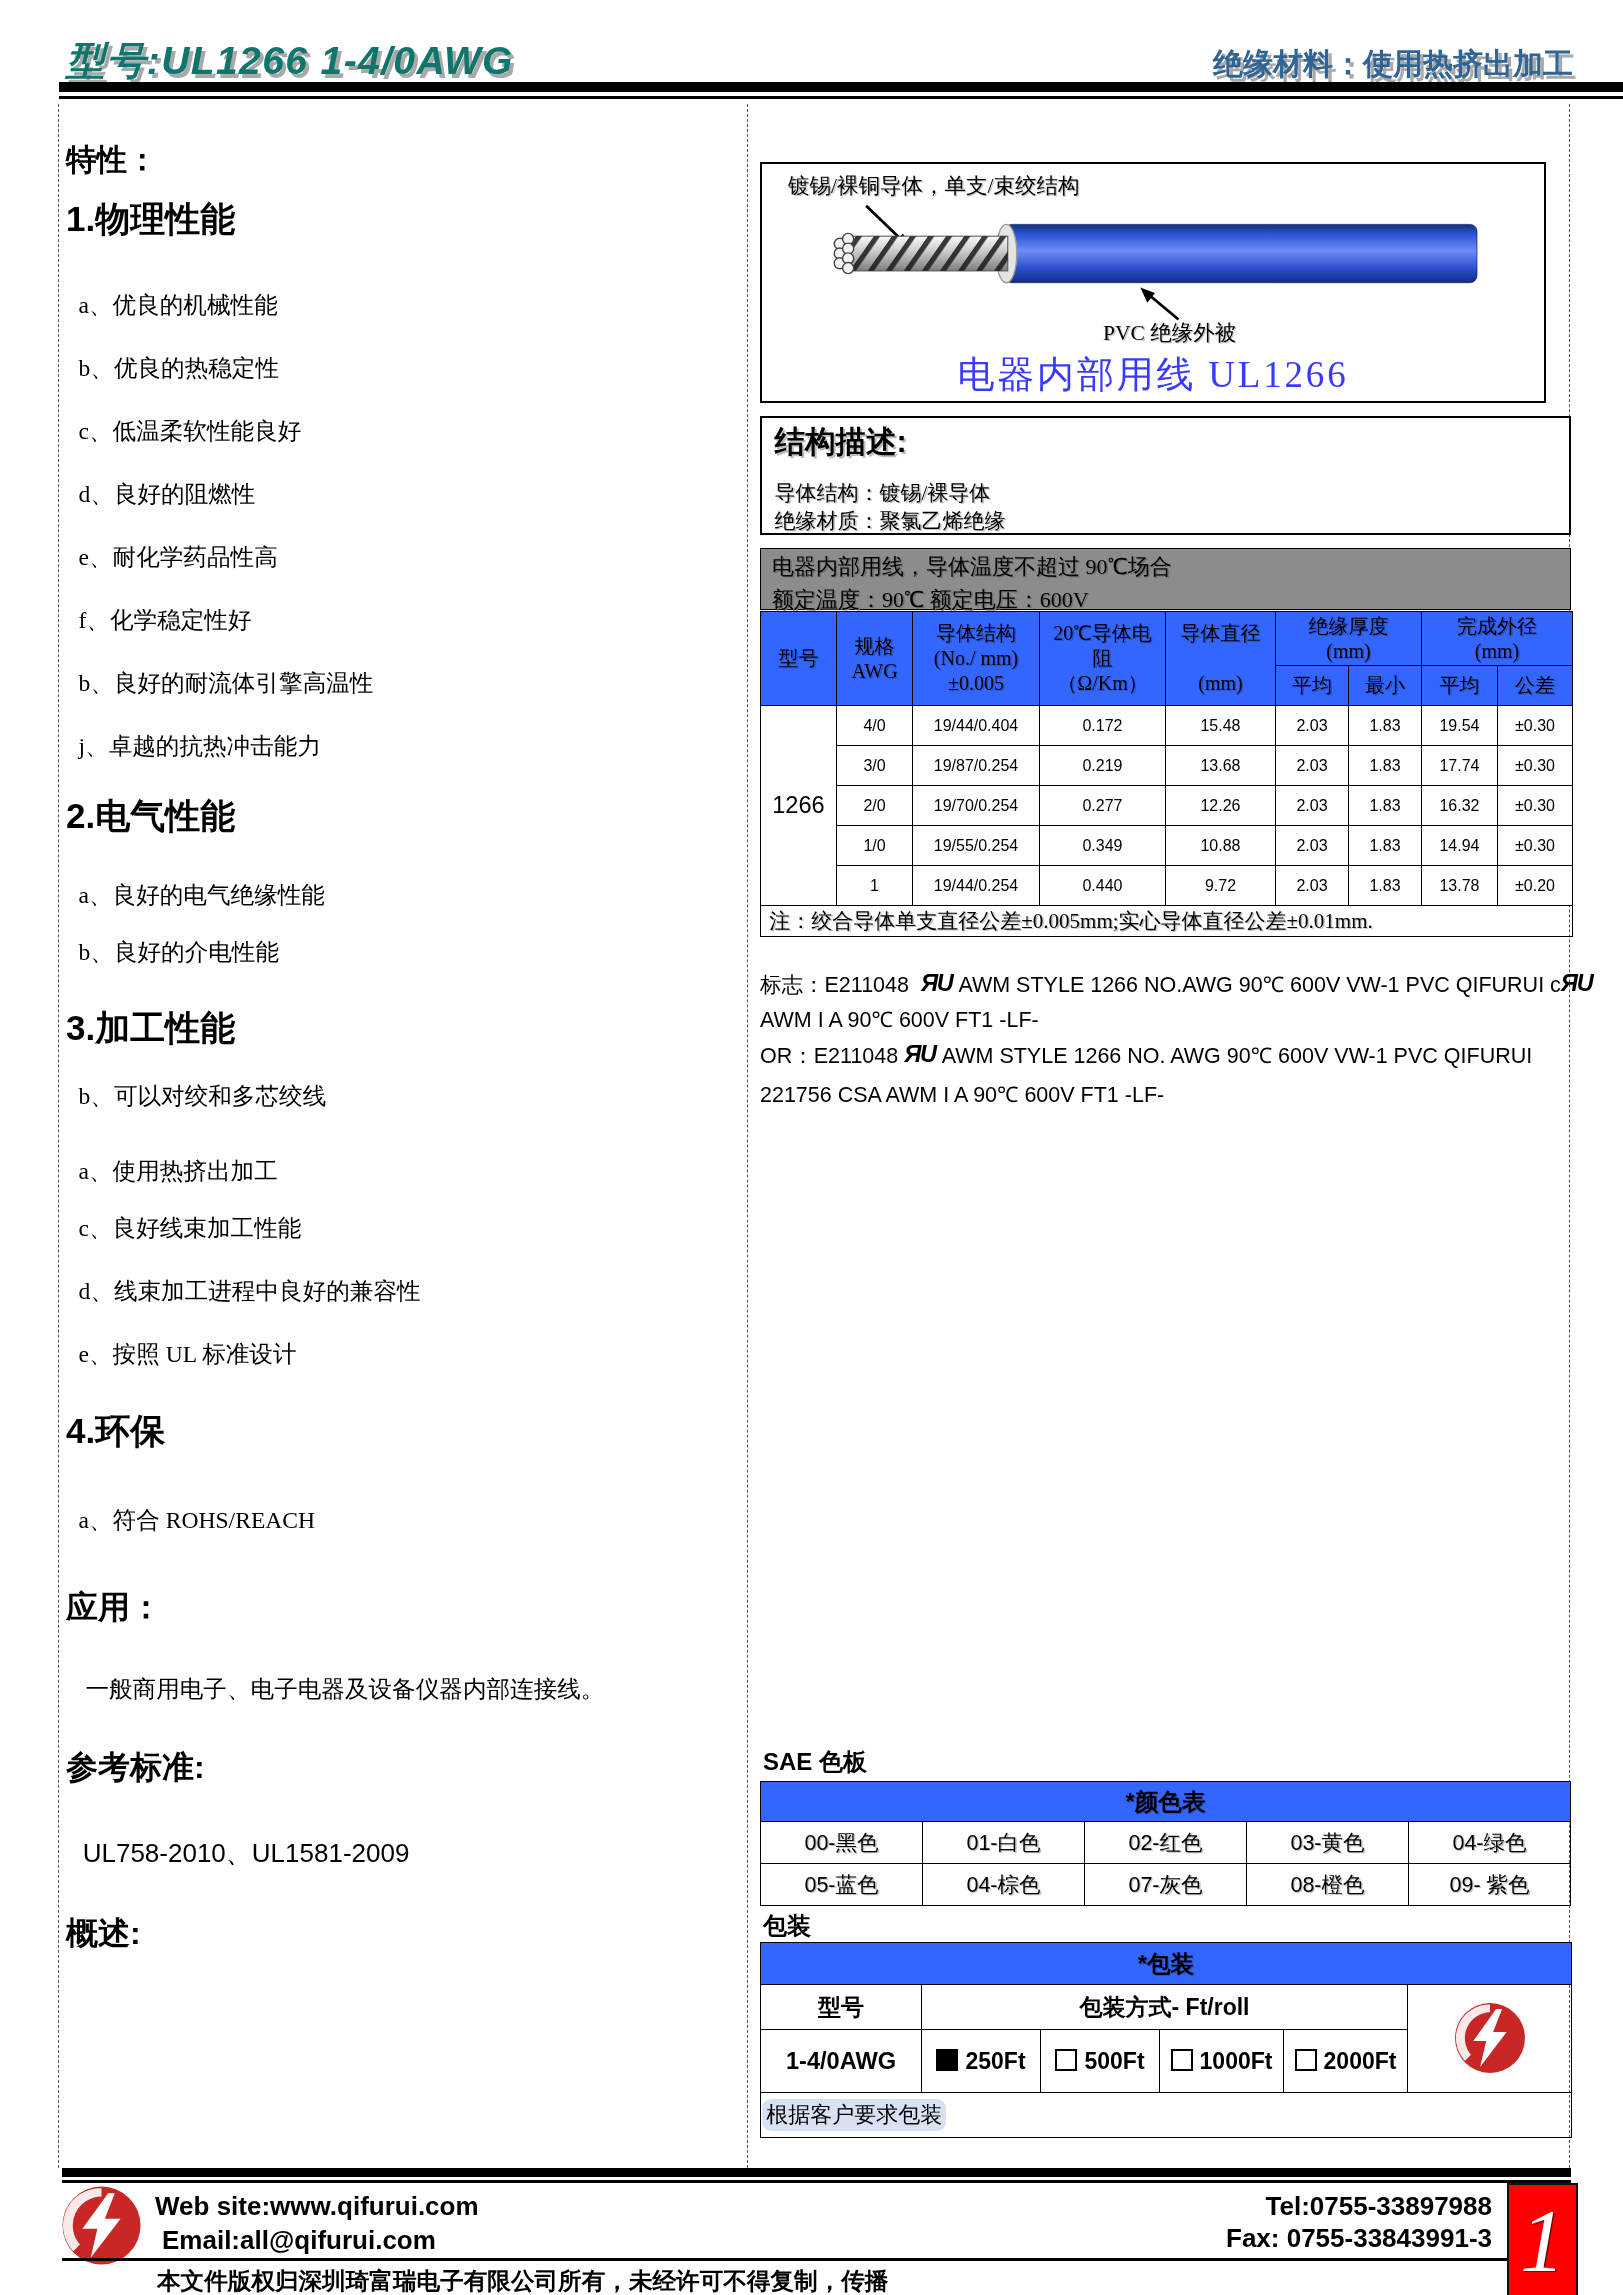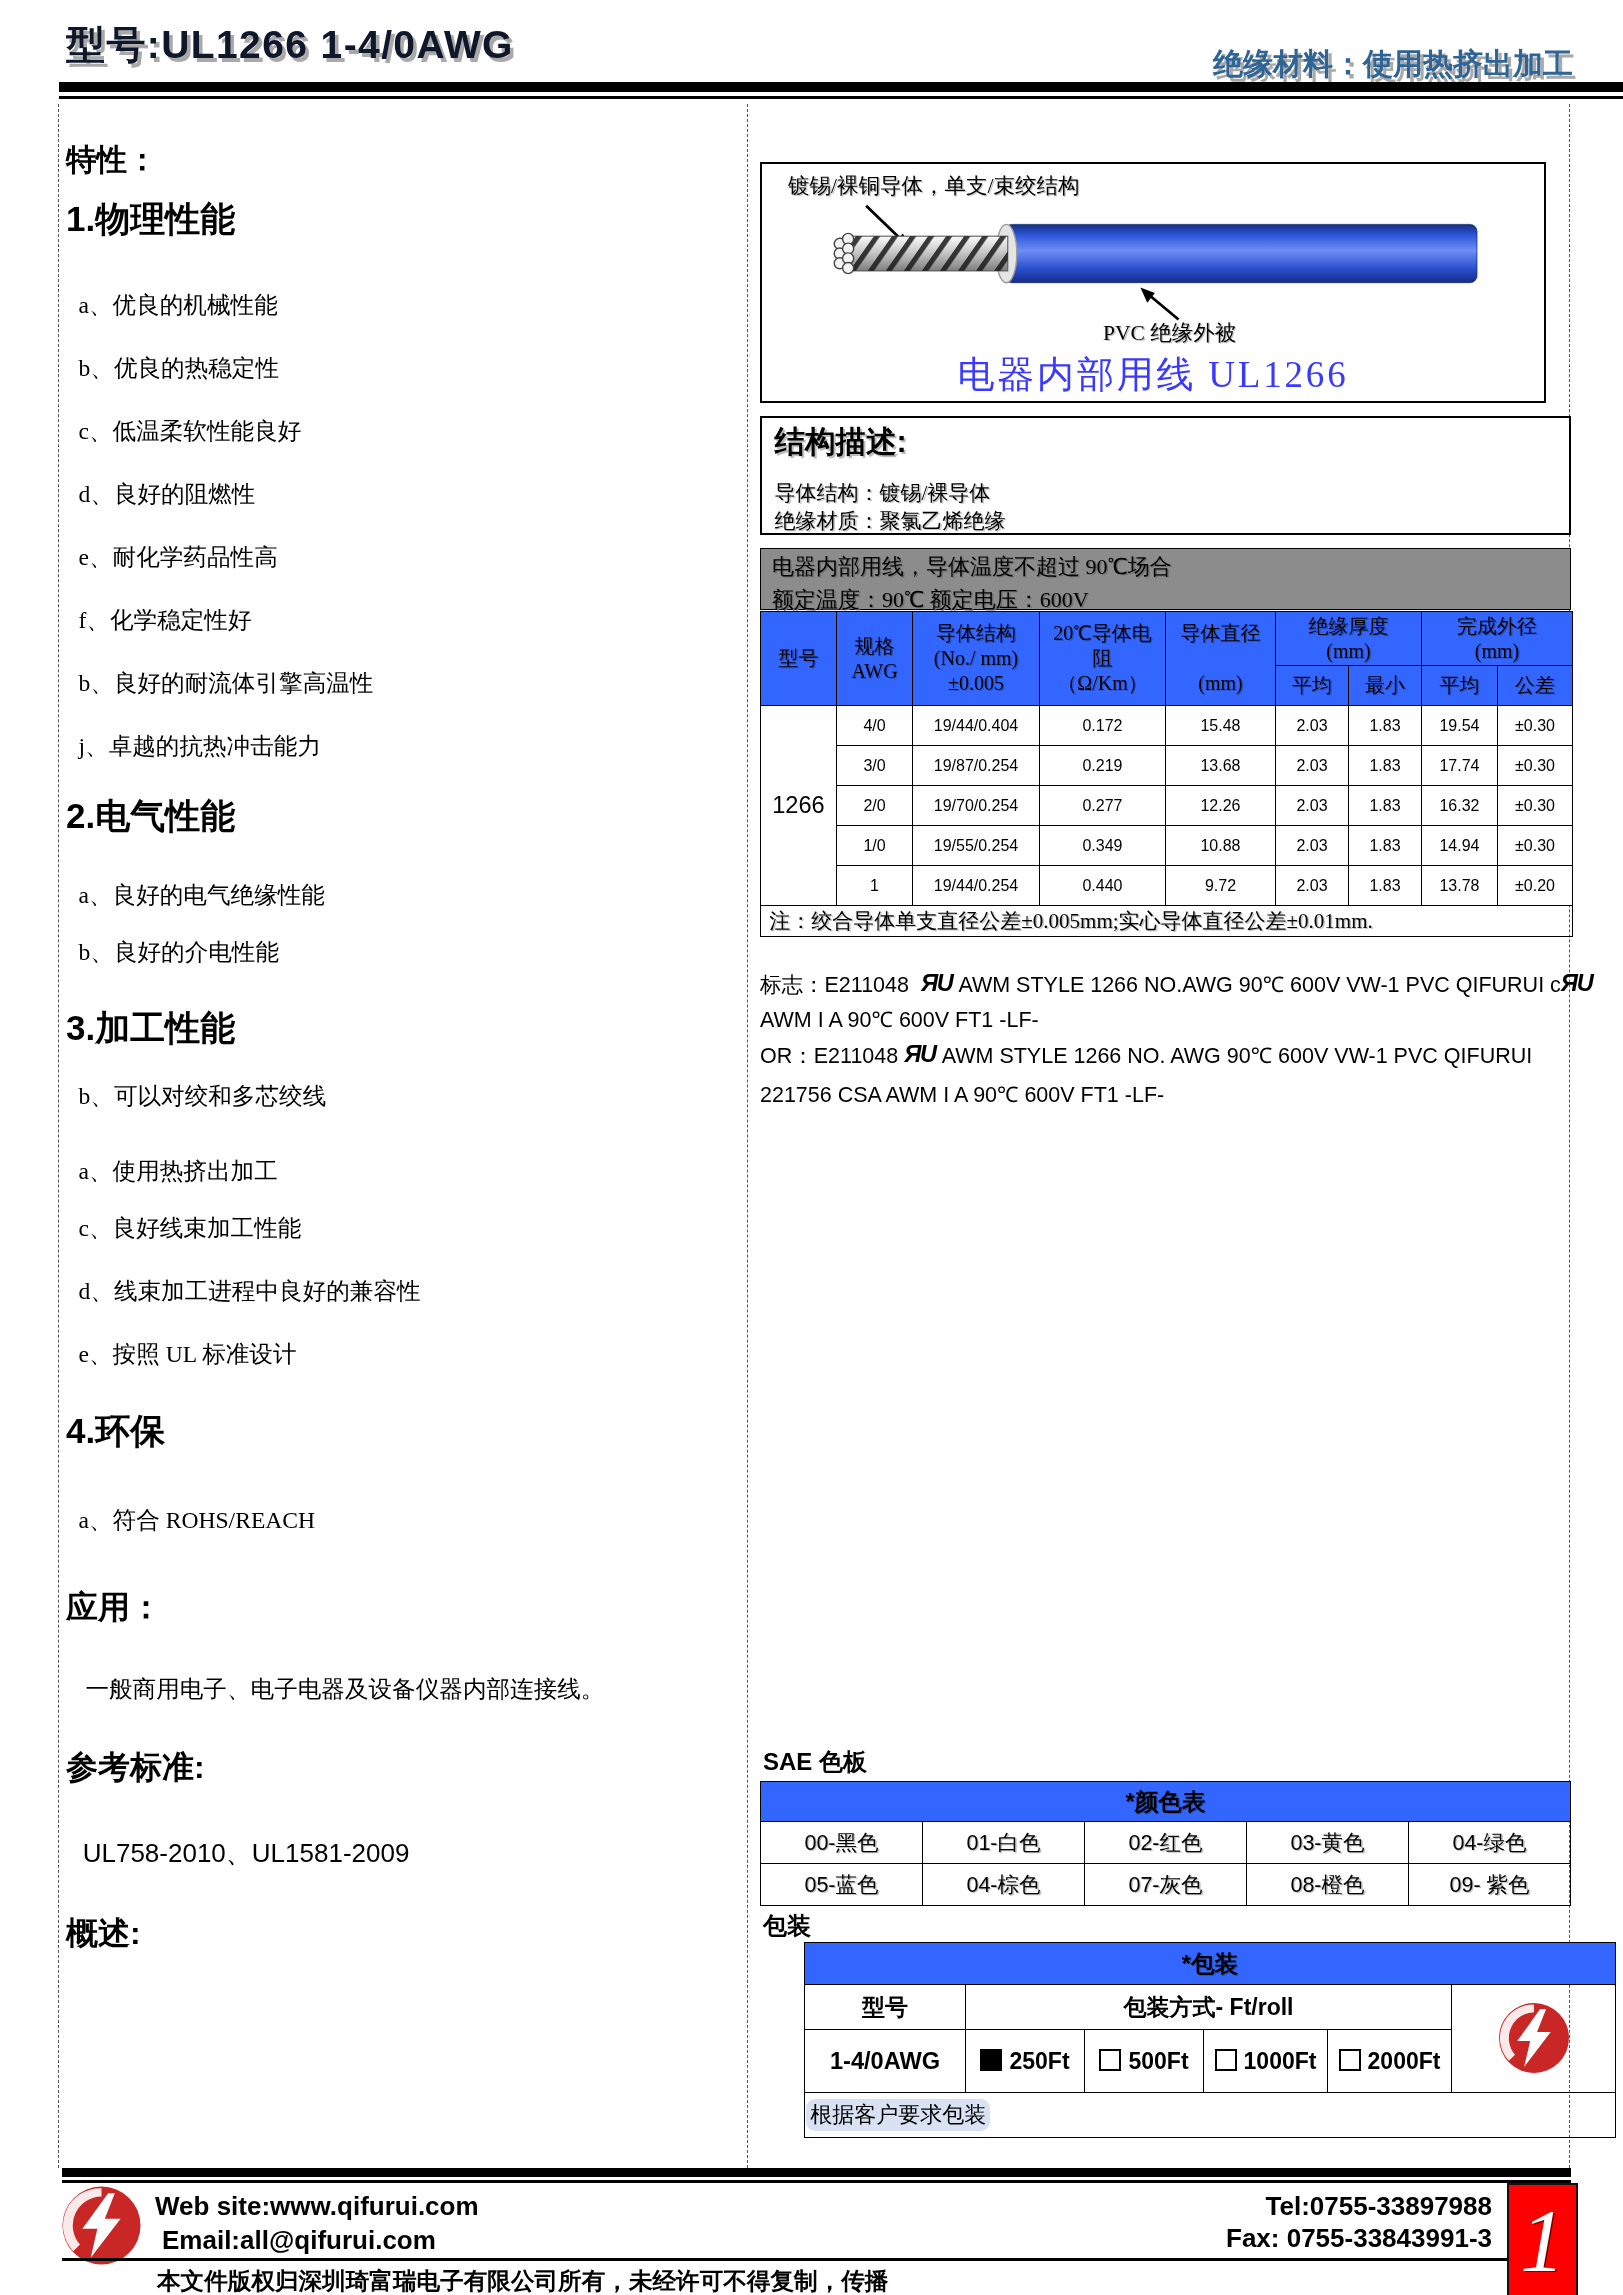--- a/index.html
+++ b/index.html
@@ -1,21 +1,21 @@
 <!DOCTYPE html>
 <html style="font-size:11px"><head>
 <meta charset="utf-8">
 <style>
   html,body{margin:0;padding:0;background:#fff;}
   #page{position:relative;width:1623px;height:2295px;background:#fff;overflow:hidden;
         font-family:"Liberation Sans",sans-serif;color:#000;}
 
   
-  .hdr-left{position:absolute;left:66px;top:18px;font-size:39px;font-weight:bold;color:#0f172a;
-            letter-spacing:1.4px;text-shadow:3.5px 3.5px 0 #a9a9a9;}
+  .hdr-left{position:absolute;left:66px;top:34px;font-size:39px;font-weight:bold;color:#0f766e;
+            letter-spacing:1.4px;text-shadow:3.5px 3.5px 0 #a9a9a9;font-style:italic;}
   .hdr-right{position:absolute;right:50px;top:44px;font-size:30px;font-weight:bold;color:#2e6496;
              text-shadow:3.5px 3.5px 0 #a9a9a9;}
   .hdr-bar1{position:absolute;left:59px;top:82px;width:1564px;height:9.7px;background:#000;}
   .hdr-bar2{position:absolute;left:59px;top:96px;width:1564px;height:2.8px;background:#000;}
 
   .vline{position:absolute;top:104px;height:2064px;width:0;border-left:1.4px dashed #555;}
   .vl-l{left:58px;} .vl-m{left:747px;} .vl-r{left:1569px;}
 
   
   #leftcol{position:absolute;left:66px;top:142px;width:666px;}
@@ -58,21 +58,21 @@
 
   
   .sae-title{position:absolute;left:763px;top:1746px;font-size:24px;font-weight:bold;}
   #saetable{position:absolute;left:760px;top:1781px;border-collapse:collapse;table-layout:fixed;}
   #saetable td{border:1.4px solid #000;text-align:center;vertical-align:middle;}
   #saetable .hd{background:#3366fe;font-size:23.6px;font-weight:bold;height:37px;text-shadow:1.4px 1.4px 0 #2a51c8;}
   #saetable .cell{font-size:21.5px;height:39px;text-shadow:1.4px 1.4px 0 #c4c4c4;}
 
   
   .pack-title{position:absolute;left:763px;top:1910px;font-size:24px;font-weight:bold;}
-  #packtable{position:absolute;left:804px;top:1942px;border-collapse:collapse;table-layout:fixed;}
+  #packtable{position:absolute;left:760px;top:1942px;border-collapse:collapse;table-layout:fixed;}
   #packtable td{border:1.4px solid #000;text-align:center;vertical-align:middle;}
   #packtable .hd{background:#3366fe;font-size:23.6px;font-weight:bold;height:39px;text-shadow:1.4px 1.4px 0 #2a51c8;}
   #packtable .lbl{font-size:23px;font-weight:bold;height:42px;}
   #packtable .opt{font-size:23px;font-weight:bold;height:60px;white-space:nowrap;}
   .chk{display:inline-block;width:18px;height:18px;border:2.1px solid #000;vertical-align:-2.1px;margin-right:7px;background:#fff;}
   .chk.filled{background:#000;}
   .pack-note-cell{text-align:left !important;height:42px;}
   .pack-note{display:inline-block;margin-left:0;font-size:22px;font-family:Liberation Sans, sans-serif;background:#d9e2f3;padding:1.4px 4.2px;border-radius:9px;}
 
   

